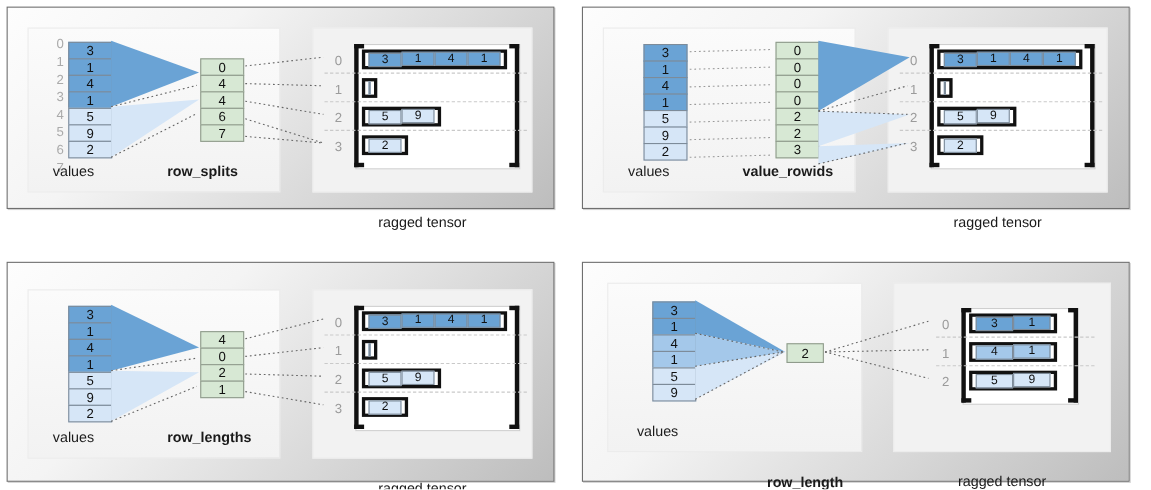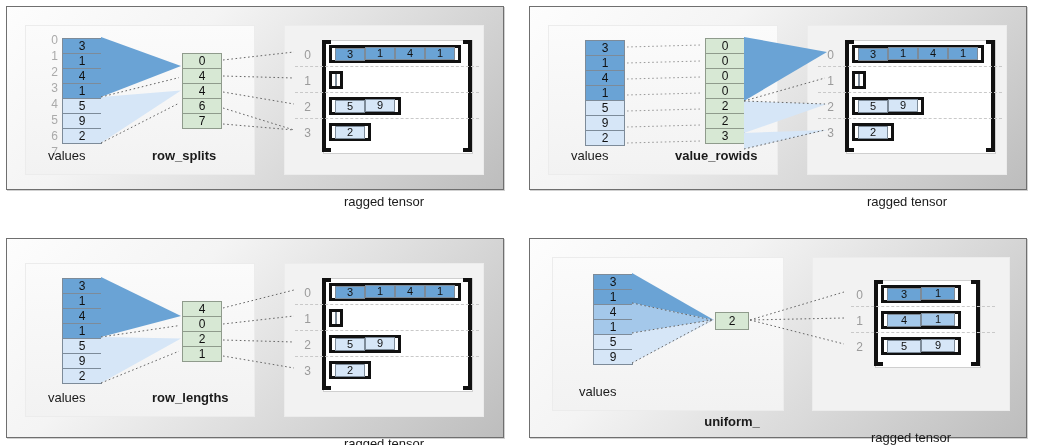--- a/index.html
+++ b/index.html
@@ -259,21 +259,21 @@
           <div class="cell c-dark" style="width: 40px; height: 16px;">1</div>
           <div class="cell c-mid" style="width: 40px; height: 16px;">4</div>
           <div class="cell c-mid" style="width: 40px; height: 16px;">1</div>
           <div class="cell c-light" style="width: 40px; height: 16px;">5</div>
           <div class="cell c-light" style="width: 40px; height: 16px;">9</div>
         </div>
         <div class="cellcol" style="left: 162px; top: 54px; width: 34px;">
           <div class="cell c-green" style="width: 34px; height: 18px;">2</div>
         </div>
         <div class="cap" style="left: 26px; top: 126px;">values</div>
-        <div class="cap bold center" style="left: 96px; top: 112px; width: 166px;">uniform_</div>
+        <div class="cap bold center" style="left: 96px; top: 129px; width: 166px;">row_length</div>
       </div>
       <div class="card card-right" style="left: 282px; top: 18px; width: 196px; height: 152px;">
         <div class="cap center" style="left: 0px; top: 128px; width: 196px;">ragged tensor</div>
         <div class="rt-inner" style="left: 62px; top: 22px; width: 104px; height: 86px;"></div>
         <div class="brk" style="position: absolute; top: 22px; height: 86px; width: 9px; border-top: 4px solid rgb(17, 17, 17); border-bottom: 4px solid rgb(17, 17, 17); box-sizing: border-box; left: 61px; border-left: 4px solid rgb(17, 17, 17);"></div>
         <div class="brk" style="position: absolute; top: 22px; height: 86px; width: 9px; border-top: 4px solid rgb(17, 17, 17); border-bottom: 4px solid rgb(17, 17, 17); box-sizing: border-box; left: 158px; border-right: 4px solid rgb(17, 17, 17);"></div>
         <div class="rt-rowlabel" style="left: 36px; top: 31px;">0</div>
         <div style="position: absolute; left: 68px; top: 27px; width: 80px; height: 18px; border-width: 3px; border-style: solid; border-color: rgb(17, 17, 17); box-sizing: border-box; display: flex; align-items: center; justify-content: flex-start; padding: 0px 3px;">
           <div class="cell c-dark" style="width: 34px; height: 13px; font-size: 11px;">3</div>
           <div class="cell c-dark" style="width: 34px; height: 13px; font-size: 11px;">1</div>

